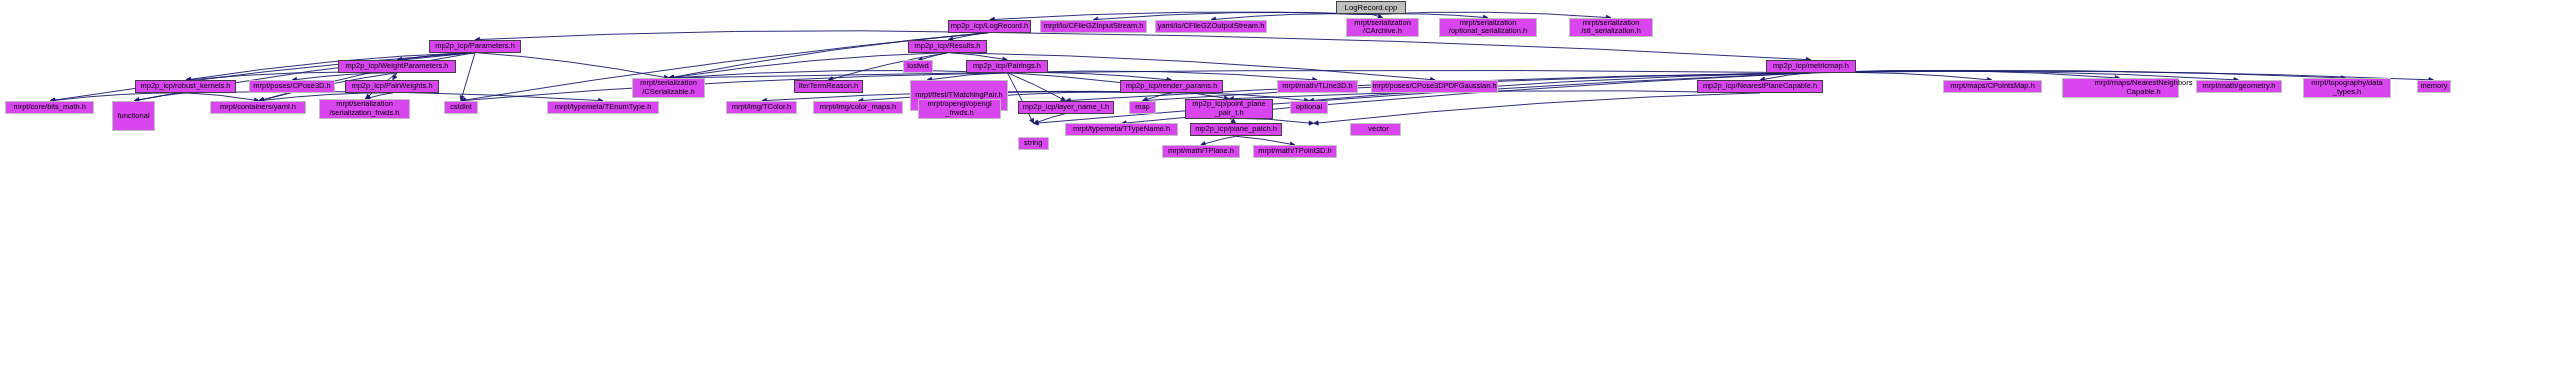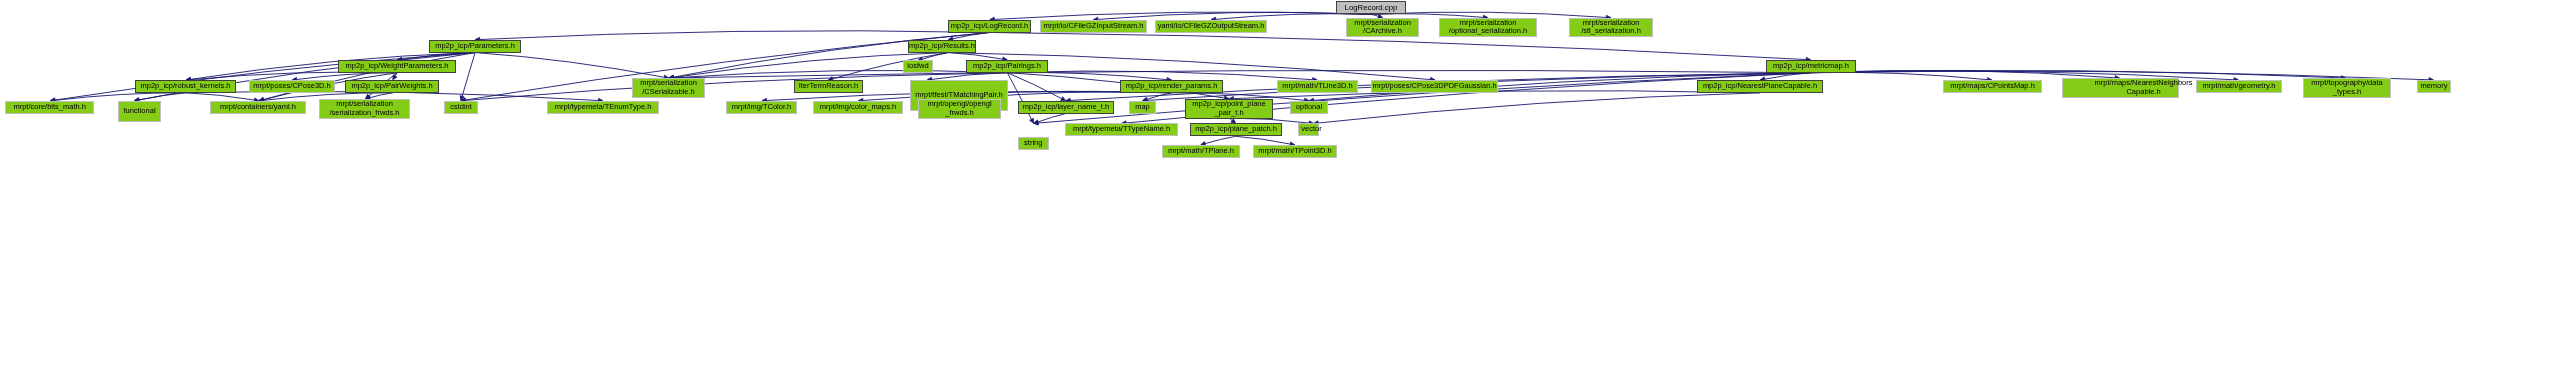--- a/index.html
+++ b/index.html
@@ -14,21 +14,21 @@
   svg#edges path,svg#edges line{fill:none;stroke:#191970;stroke-width:1.4px;}
   svg#edges polygon{fill:#191970;stroke:#191970;}
 
   .node{
     position:absolute;
     box-sizing:border-box;
     display:flex;
     align-items:center;
     justify-content:center;
     text-align:center;
-    background:#84cc16;
+    background:#d946ef;
     border:0.6px solid #c0c0c0;
     color:#000000;
     font-size:7.5px;
     line-height:8.4px;
     white-space:pre-line;
     padding:0.6px 1.9px;
     z-index:5;
   }
   
   .node.internal{
@@ -183,21 +183,21 @@
       <div class="node internal" style="left: 948px; top: 19.5px; width: 83px; height: 13px;">mp2p_icp/LogRecord.h</div>
       <div class="node external" style="left: 1040px; top: 19.5px; width: 107px; height: 13px;">mrpt/io/CFileGZInputStream.h</div>
       <div class="node external" style="left: 1155px; top: 19.5px; width: 112px; height: 13px;">yaml/io/CFileGZOutputStream.h</div>
       <div class="node external" style="left: 1346px; top: 17.5px; width: 73px; height: 19.5px;">mrpt/serialization
 /CArchive.h</div>
       <div class="node external" style="left: 1439px; top: 17.5px; width: 98px; height: 19.5px;">mrpt/serialization
 /optional_serialization.h</div>
       <div class="node external" style="left: 1569px; top: 17.5px; width: 84px; height: 19.5px;">mrpt/serialization
 /stl_serialization.h</div>
       <div class="node internal" style="left: 429px; top: 40px; width: 92px; height: 13px;">mp2p_icp/Parameters.h</div>
-      <div class="node internal" style="left: 908px; top: 40px; width: 68px; height: 13px;">mp2p_icp/Results.h</div>
+      <div class="node internal" style="left: 908px; top: 40px; width: 79px; height: 13px;">mp2p_icp/Results.h</div>
       <div class="node internal" style="left: 338px; top: 60px; width: 118px; height: 13px;">mp2p_icp/WeightParameters.h</div>
       <div class="node external" style="left: 903px; top: 60px; width: 30px; height: 13px;">iosfwd</div>
       <div class="node internal" style="left: 966px; top: 60px; width: 82px; height: 13px;">mp2p_icp/Pairings.h</div>
       <div class="node internal" style="left: 1766px; top: 60px; width: 90px; height: 13px;">mp2p_icp/metricmap.h</div>
       <div class="node internal" style="left: 135px; top: 80px; width: 101px; height: 13px;">mp2p_icp/robust_kernels.h</div>
       <div class="node external" style="left: 249px; top: 80px; width: 86px; height: 13px;">mrpt/poses/CPose3D.h</div>
       <div class="node internal" style="left: 345px; top: 80px; width: 94px; height: 13px;">mp2p_icp/PairWeights.h</div>
       <div class="node external" style="left: 632px; top: 78px; width: 73px; height: 19.5px;">mrpt/serialization
 /CSerializable.h</div>
       <div class="node internal" style="left: 794px; top: 80px; width: 69px; height: 13px;">IterTermReason.h</div>
@@ -207,36 +207,36 @@
       <div class="node external" style="left: 1371px; top: 80px; width: 127px; height: 13px;">mrpt/poses/CPose3DPDFGaussian.h</div>
       <div class="node internal" style="left: 1697px; top: 80px; width: 126px; height: 13px;">mp2p_icp/NearestPlaneCapable.h</div>
       <div class="node external" style="left: 1943px; top: 80px; width: 99px; height: 13px;">mrpt/maps/CPointsMap.h</div>
       <div class="node external" style="left: 2062px; top: 78px; width: 117px; height: 19.5px; padding-left: 48px;">mrpt/maps/NearestNeighbors
 Capable.h</div>
       <div class="node external" style="left: 2196px; top: 80px; width: 86px; height: 13px;">mrpt/math/geometry.h</div>
       <div class="node external" style="left: 2303px; top: 78px; width: 88px; height: 19.5px;">mrpt/topography/data
 _types.h</div>
       <div class="node external" style="left: 2417px; top: 80px; width: 34px; height: 13px;">memory</div>
       <div class="node external" style="left: 5.2px; top: 101px; width: 89px; height: 13px;">mrpt/core/bits_math.h</div>
-      <div class="node external" style="left: 112px; top: 101px; width: 43px; height: 21px; margin-left: 6px;">functional</div>
+      <div class="node external" style="left: 112px; top: 101px; width: 43px; height: 30px;">functional</div>
       <div class="node external" style="left: 210px; top: 101px; width: 96px; height: 13px;">mrpt/containers/yaml.h</div>
       <div class="node external" style="left: 319px; top: 99px; width: 91px; height: 19.5px;">mrpt/serialization
 /serialization_frwds.h</div>
       <div class="node external" style="left: 444px; top: 101px; width: 34px; height: 13px;">cstdint</div>
       <div class="node external" style="left: 547px; top: 101px; width: 112px; height: 13px;">mrpt/typemeta/TEnumType.h</div>
       <div class="node external" style="left: 726px; top: 101px; width: 71px; height: 13px;">mrpt/img/TColor.h</div>
       <div class="node external" style="left: 813px; top: 101px; width: 90px; height: 13px;">mrpt/img/color_maps.h</div>
       <div class="node external" style="left: 918px; top: 99px; width: 83px; height: 19.5px;">mrpt/opengl/opengl
 _frwds.h</div>
       <div class="node internal" style="left: 1018px; top: 101px; width: 96px; height: 13px;">mp2p_icp/layer_name_t.h</div>
       <div class="node external" style="left: 1129px; top: 101px; width: 27px; height: 13px;">map</div>
       <div class="node internal" style="left: 1185px; top: 99px; width: 88px; height: 19.5px;">mp2p_icp/point_plane
 _pair_t.h</div>
       <div class="node external" style="left: 1290px; top: 101px; width: 38px; height: 13px;">optional</div>
       <div class="node external" style="left: 1018px; top: 137px; width: 30.5px; height: 13px;">string</div>
       <div class="node external" style="left: 1065px; top: 123px; width: 113px; height: 13px;">mrpt/typemeta/TTypeName.h</div>
       <div class="node internal" style="left: 1190px; top: 123px; width: 92px; height: 13px;">mp2p_icp/plane_patch.h</div>
-      <div class="node external" style="left: 1298px; top: 123px; width: 21px; height: 13px; padding-left: 8px;">vector</div>
+      <div class="node external" style="left: 1350px; top: 123px; width: 51px; height: 13px; padding-left: 8px;">vector</div>
       <div class="node external" style="left: 1162px; top: 145px; width: 78px; height: 13px;">mrpt/math/TPlane.h</div>
       <div class="node external" style="left: 1253px; top: 145px; width: 84px; height: 13px;">mrpt/math/TPoint3D.h</div>
     </div>
 </div>
 
 
 </body></html>

